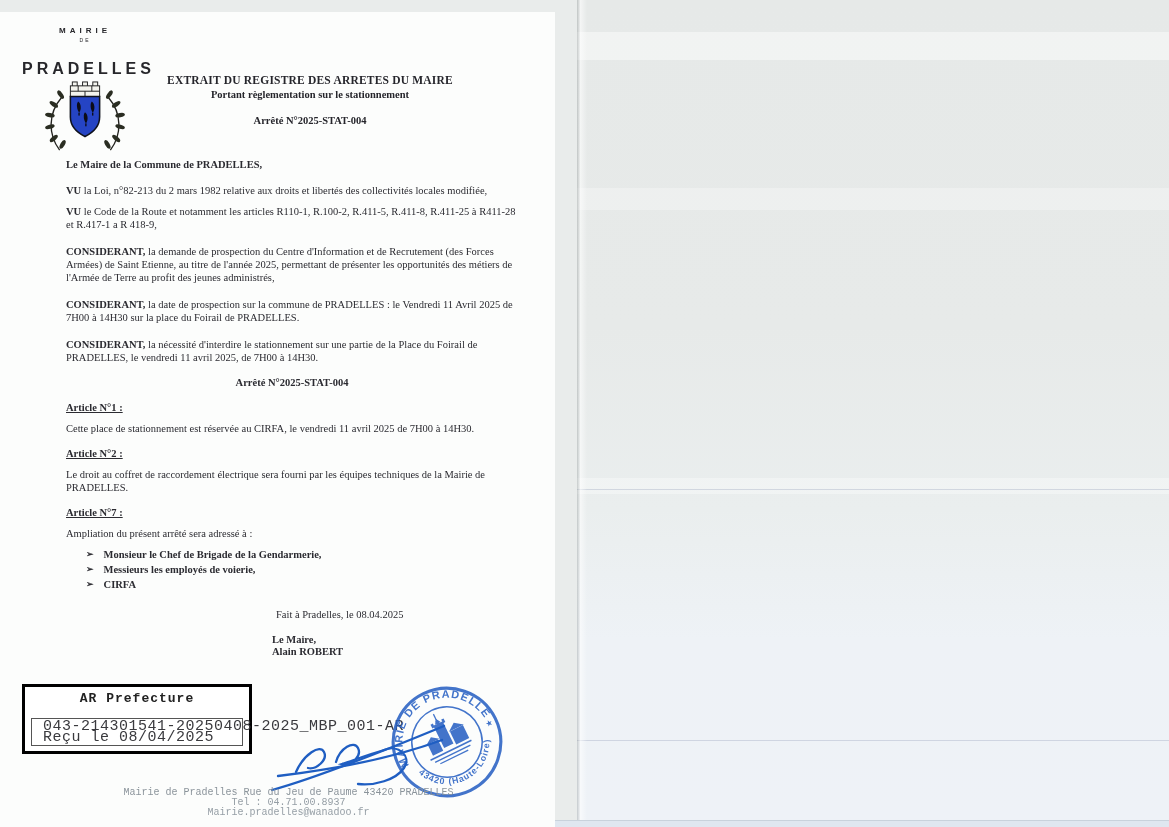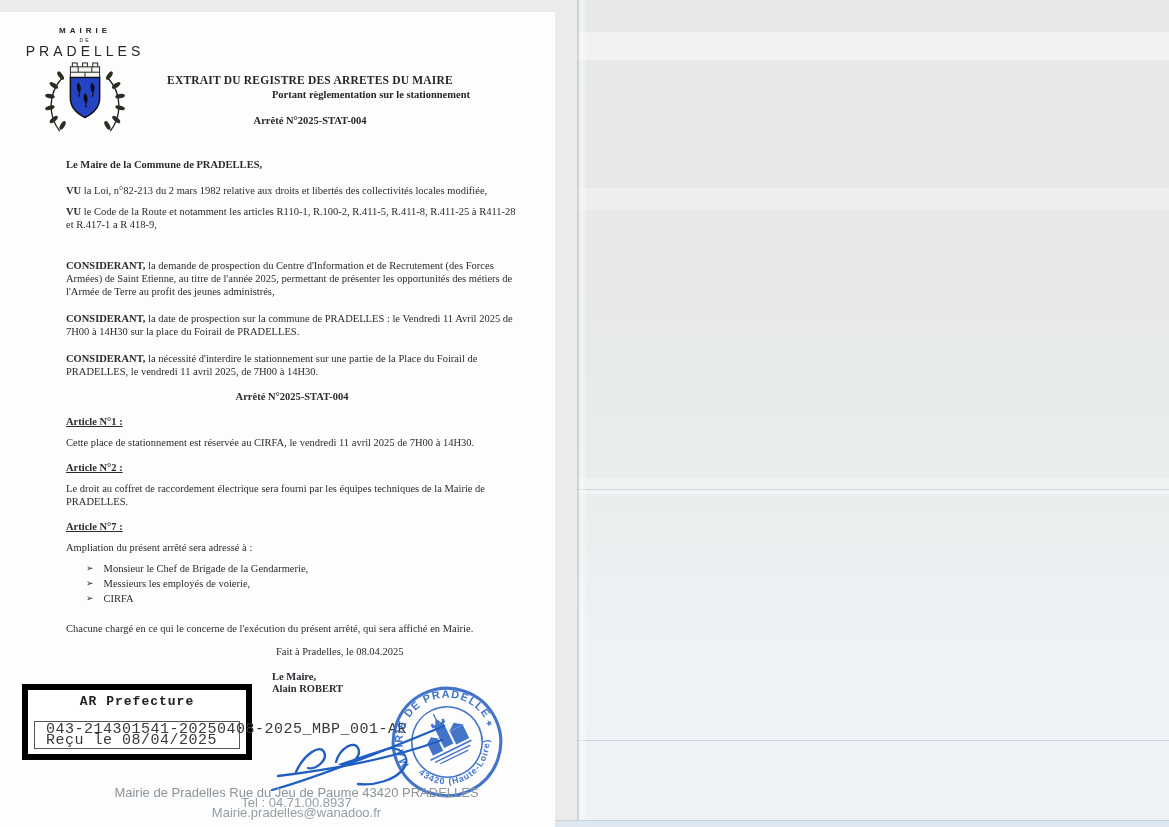--- a/index.html
+++ b/index.html
@@ -37,64 +37,64 @@
   .page {
     position:absolute; left:0; top:12px; width:555px; height:820px;
     background:#fcfdfc;
   }
 
   
   .logo { position:absolute; left:22px; top:14px; width:126px; text-align:center;
           font-family:"Liberation Sans","DejaVu Sans",sans-serif; color:#27272b; }
   .logo-l1 { font-size:8px;  font-weight:bold; letter-spacing:4px; }
   .logo-l2 { font-size:5px;  letter-spacing:2px; margin-top:2px; }
-  .logo-l3 { font-size:14px; font-weight:normal; letter-spacing:4px; margin-top:0; }
+  .logo-l3 { font-size:16px; font-weight:bold; letter-spacing:4px; margin-top:17px; }
   .crest { margin-top:2px; }
 
   .title-block { position:absolute; left:150px; top:62px; width:320px; text-align:center; color:#26262c; }
   .title-l1 { font-weight:bold; font-size:11.5px; letter-spacing:.2px;text-align:center; }
-  .title-l2 { font-weight:bold; font-size:10.5px; margin-top:3px;text-align:right; }
+  .title-l2 { font-weight:bold; font-size:10.5px; margin-top:3px; }
   .title-num { font-weight:bold; font-size:10.5px; margin-top:15px; }
 
   
   .content { position:absolute; left:66px; top:146px; width:452px;
              font-size:10.5px; line-height:13px; }
   .intro { font-weight:bold; margin-bottom:13px; }
   .vu { margin-bottom:8px; }
   .vu b, .cons b { font-weight:bold; }
   .cons { margin-top:14px; margin-bottom:0; }
-  .cons-group { margin-top:28px; }
+  .cons-group { margin-top:14px; }
   .mid-num { text-align:center; font-weight:bold; margin:12px 0 12px 0; }
   .art-head { font-weight:bold; text-decoration:underline; margin:12px 0 8px 0; }
   .art-body { margin:0 0 8px 0; }
-  .recipients { list-style:none; margin:6px 0 16px 20px; font-weight:normal; }
+  .recipients { list-style:none; margin:6px 0 16px 20px; font-weight:bold; }
   .recipients li { margin:1px 0; }
   .arr { display:inline-block; margin-right:10px; font-size:9px; transform:translateY(-1px); }
   .closing { margin:10px 0 6px 0; }
   .date-line { margin:10px 0 0 210px; }
   .sig-block { margin:13px 0 0 206px; font-weight:bold; line-height:12px; }
 
   
   .ar-box {
     position:absolute; left:22px; top:672px; width:230px;
-    border:6px solid #000000; background:#fff; padding:4px 6px 5px 6px;
+    border:3px solid #000000; background:#fff; padding:4px 6px 5px 6px;
     font-family:"Liberation Mono","DejaVu Sans Mono",monospace;
   }
   .ar-title { text-align:center; font-weight:bold; font-size:13px; letter-spacing:1px; color:#222; }
   .ar-inner { border:1px solid #555; margin-top:12px; padding:2px 11px; font-size:15px;
               line-height:11px; color:#3a3a3e; letter-spacing:.5px; white-space:nowrap; }
 
   
   .signature { position:absolute; left:266px; top:700px; }
   .stamp { position:absolute; left:383px; top:668px; opacity:.88; }
 
   
   .footer { position:absolute; left:0; bottom:14px; width:577px; text-align:center;
-            font-family:Liberation Sans, sans-serif;
-            font-size:13px; line-height:10px; color:#959ea5;margin-left:8px; }
+            font-family:Liberation Mono, monospace;
+            font-size:10px; line-height:10px; color:#959ea5; }
   .footer .f1 { color:#8b949b; }
 </style>
 </head>
 <body>
 
 <div class="scan-bg">
   <div class="scan-streak s1"></div>
   <div class="scan-streak s2"></div>
   <div class="scan-streak s3"></div>
   <div class="scan-seam seam1"></div>
@@ -182,21 +182,20 @@
 
     <p class="art-head">Article N°7 :</p>
     <p class="art-body">Ampliation du présent arrêté sera adressé à :</p>
 
     <ul class="recipients">
       <li><span class="arr">➢</span><span>Monsieur le Chef de Brigade de la Gendarmerie,</span></li>
       <li><span class="arr">➢</span><span>Messieurs les employés de voierie,</span></li>
       <li><span class="arr">➢</span><span>CIRFA</span></li>
     </ul>
 
-    <p class="closing">Chacune chargé en ce qui le concerne de l'exécution du présent arrêté, qui sera affiché en Mairie.</p>
     <p class="date-line">Fait à Pradelles, le 08.04.2025</p>
     <p class="sig-block">
       <span>Le Maire,</span><br>
       <span>Alain ROBERT</span>
     </p>
   </div>
 
   <div class="ar-box">
     <div class="ar-title">AR Prefecture</div>
     <div class="ar-inner">

